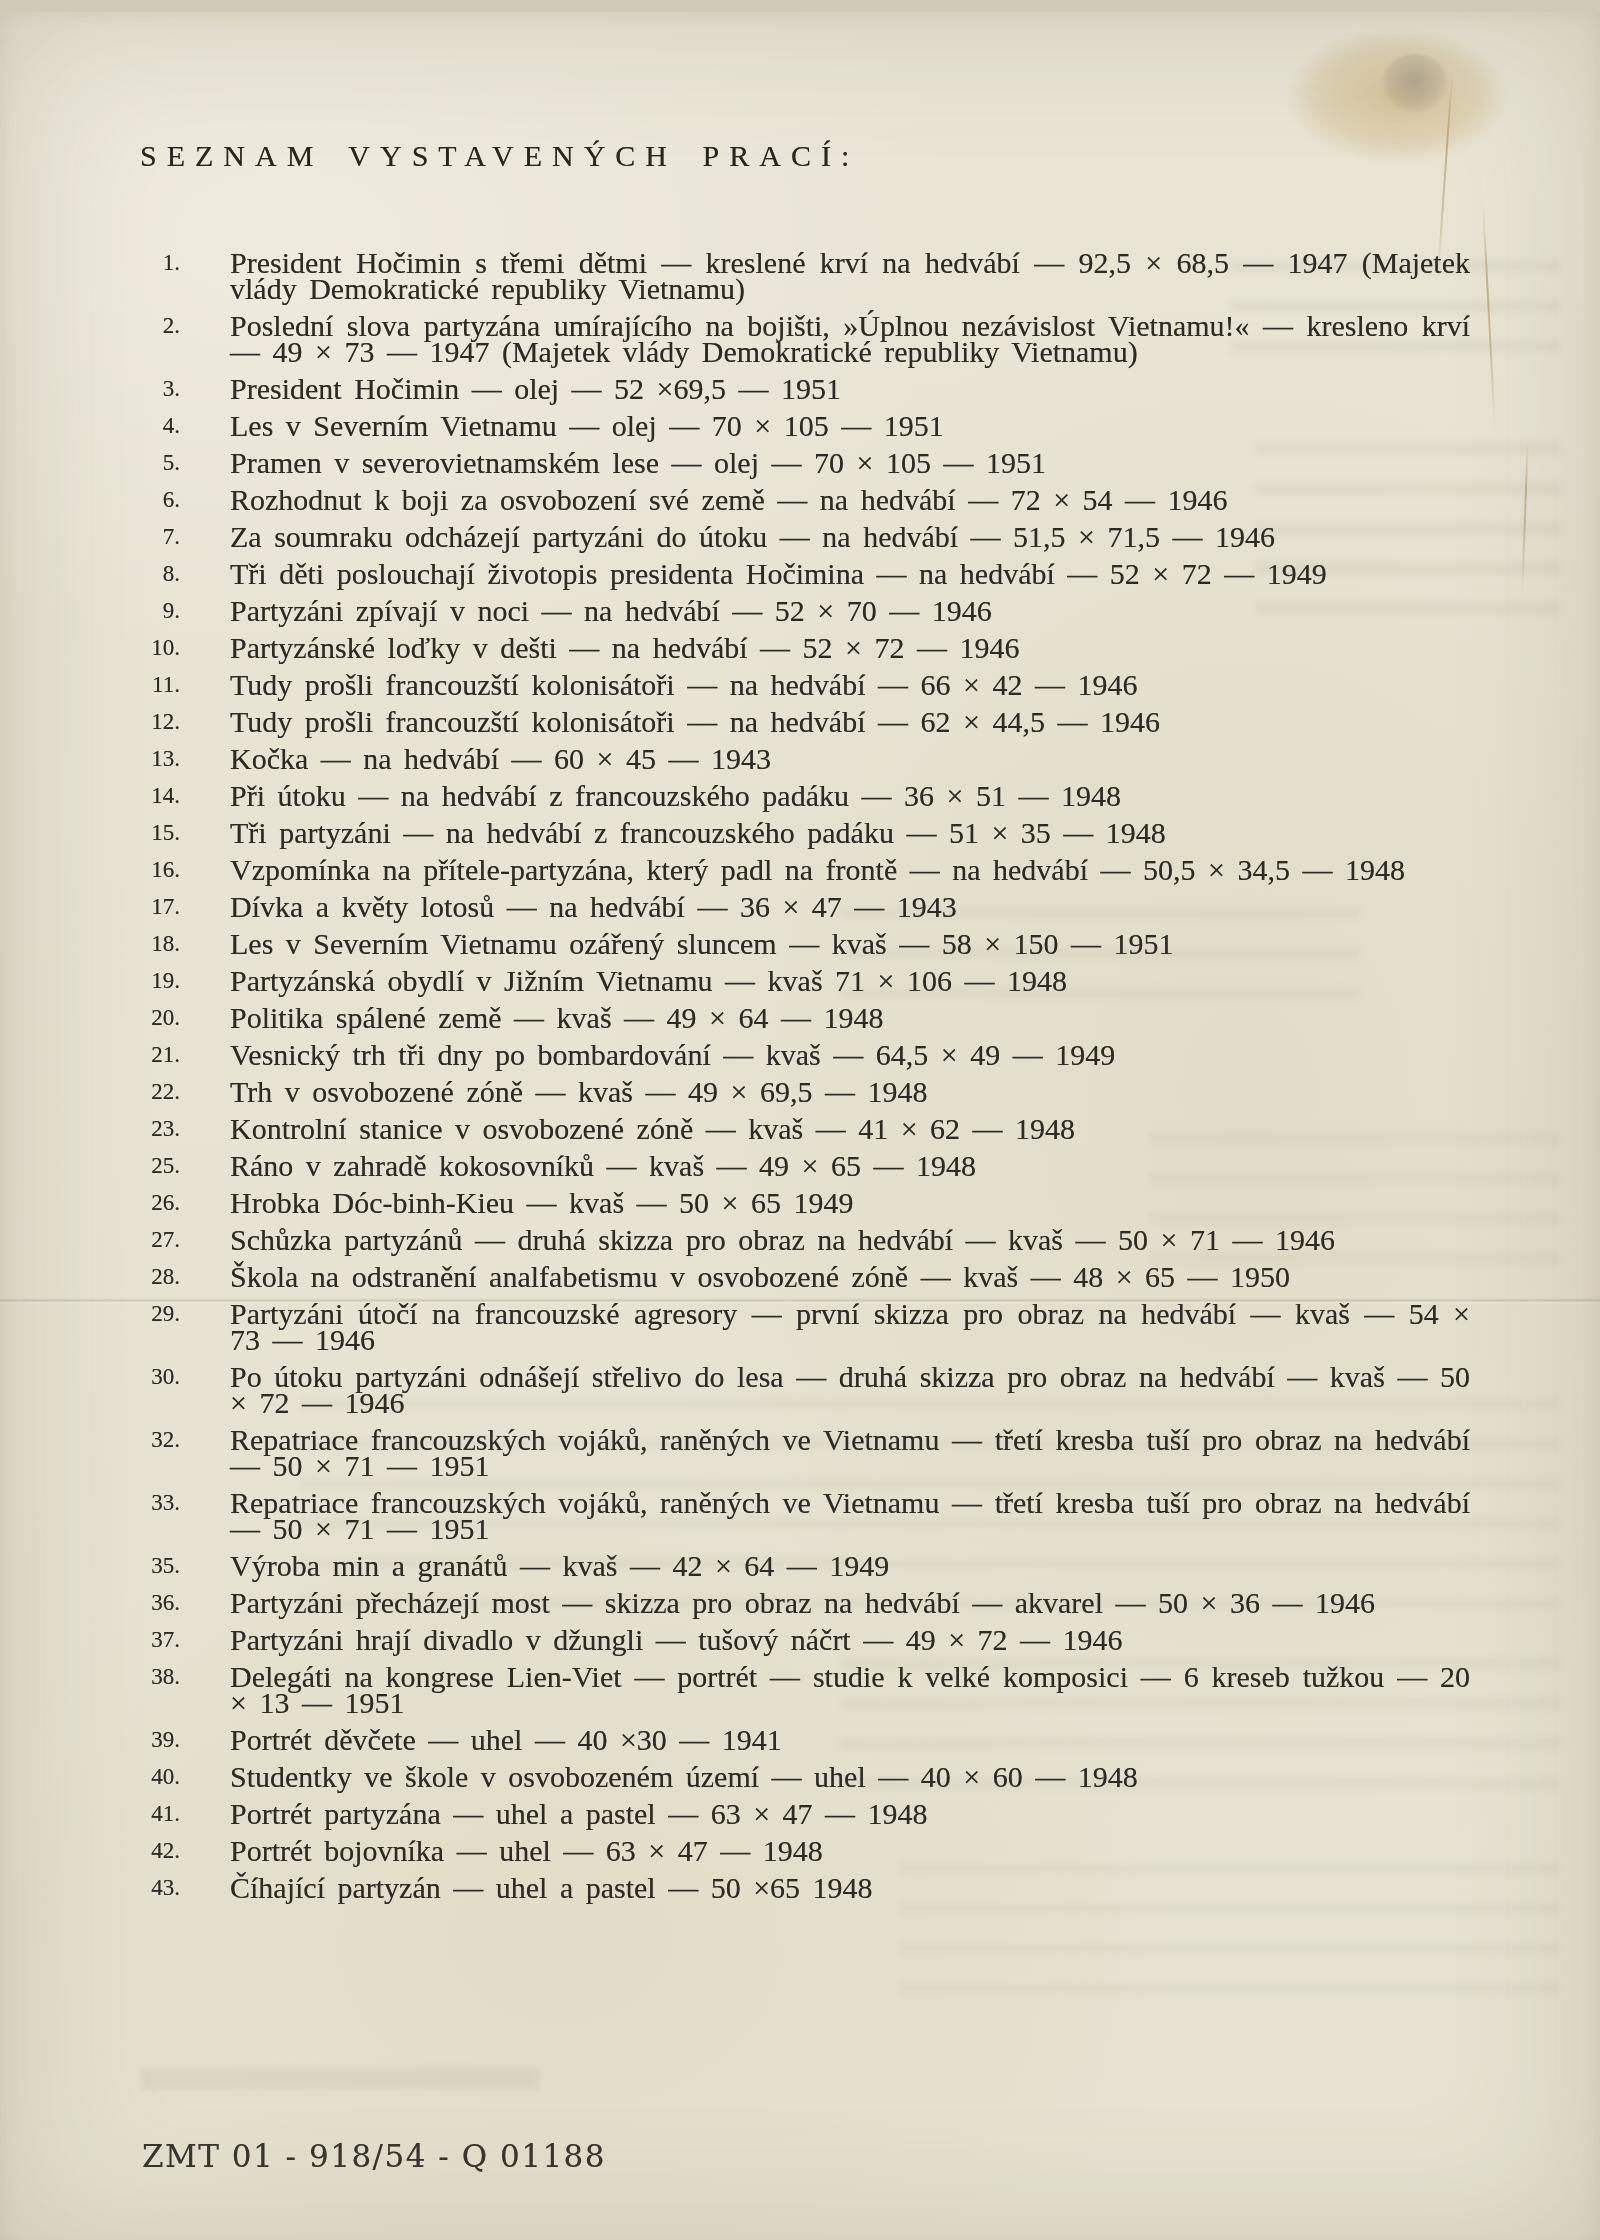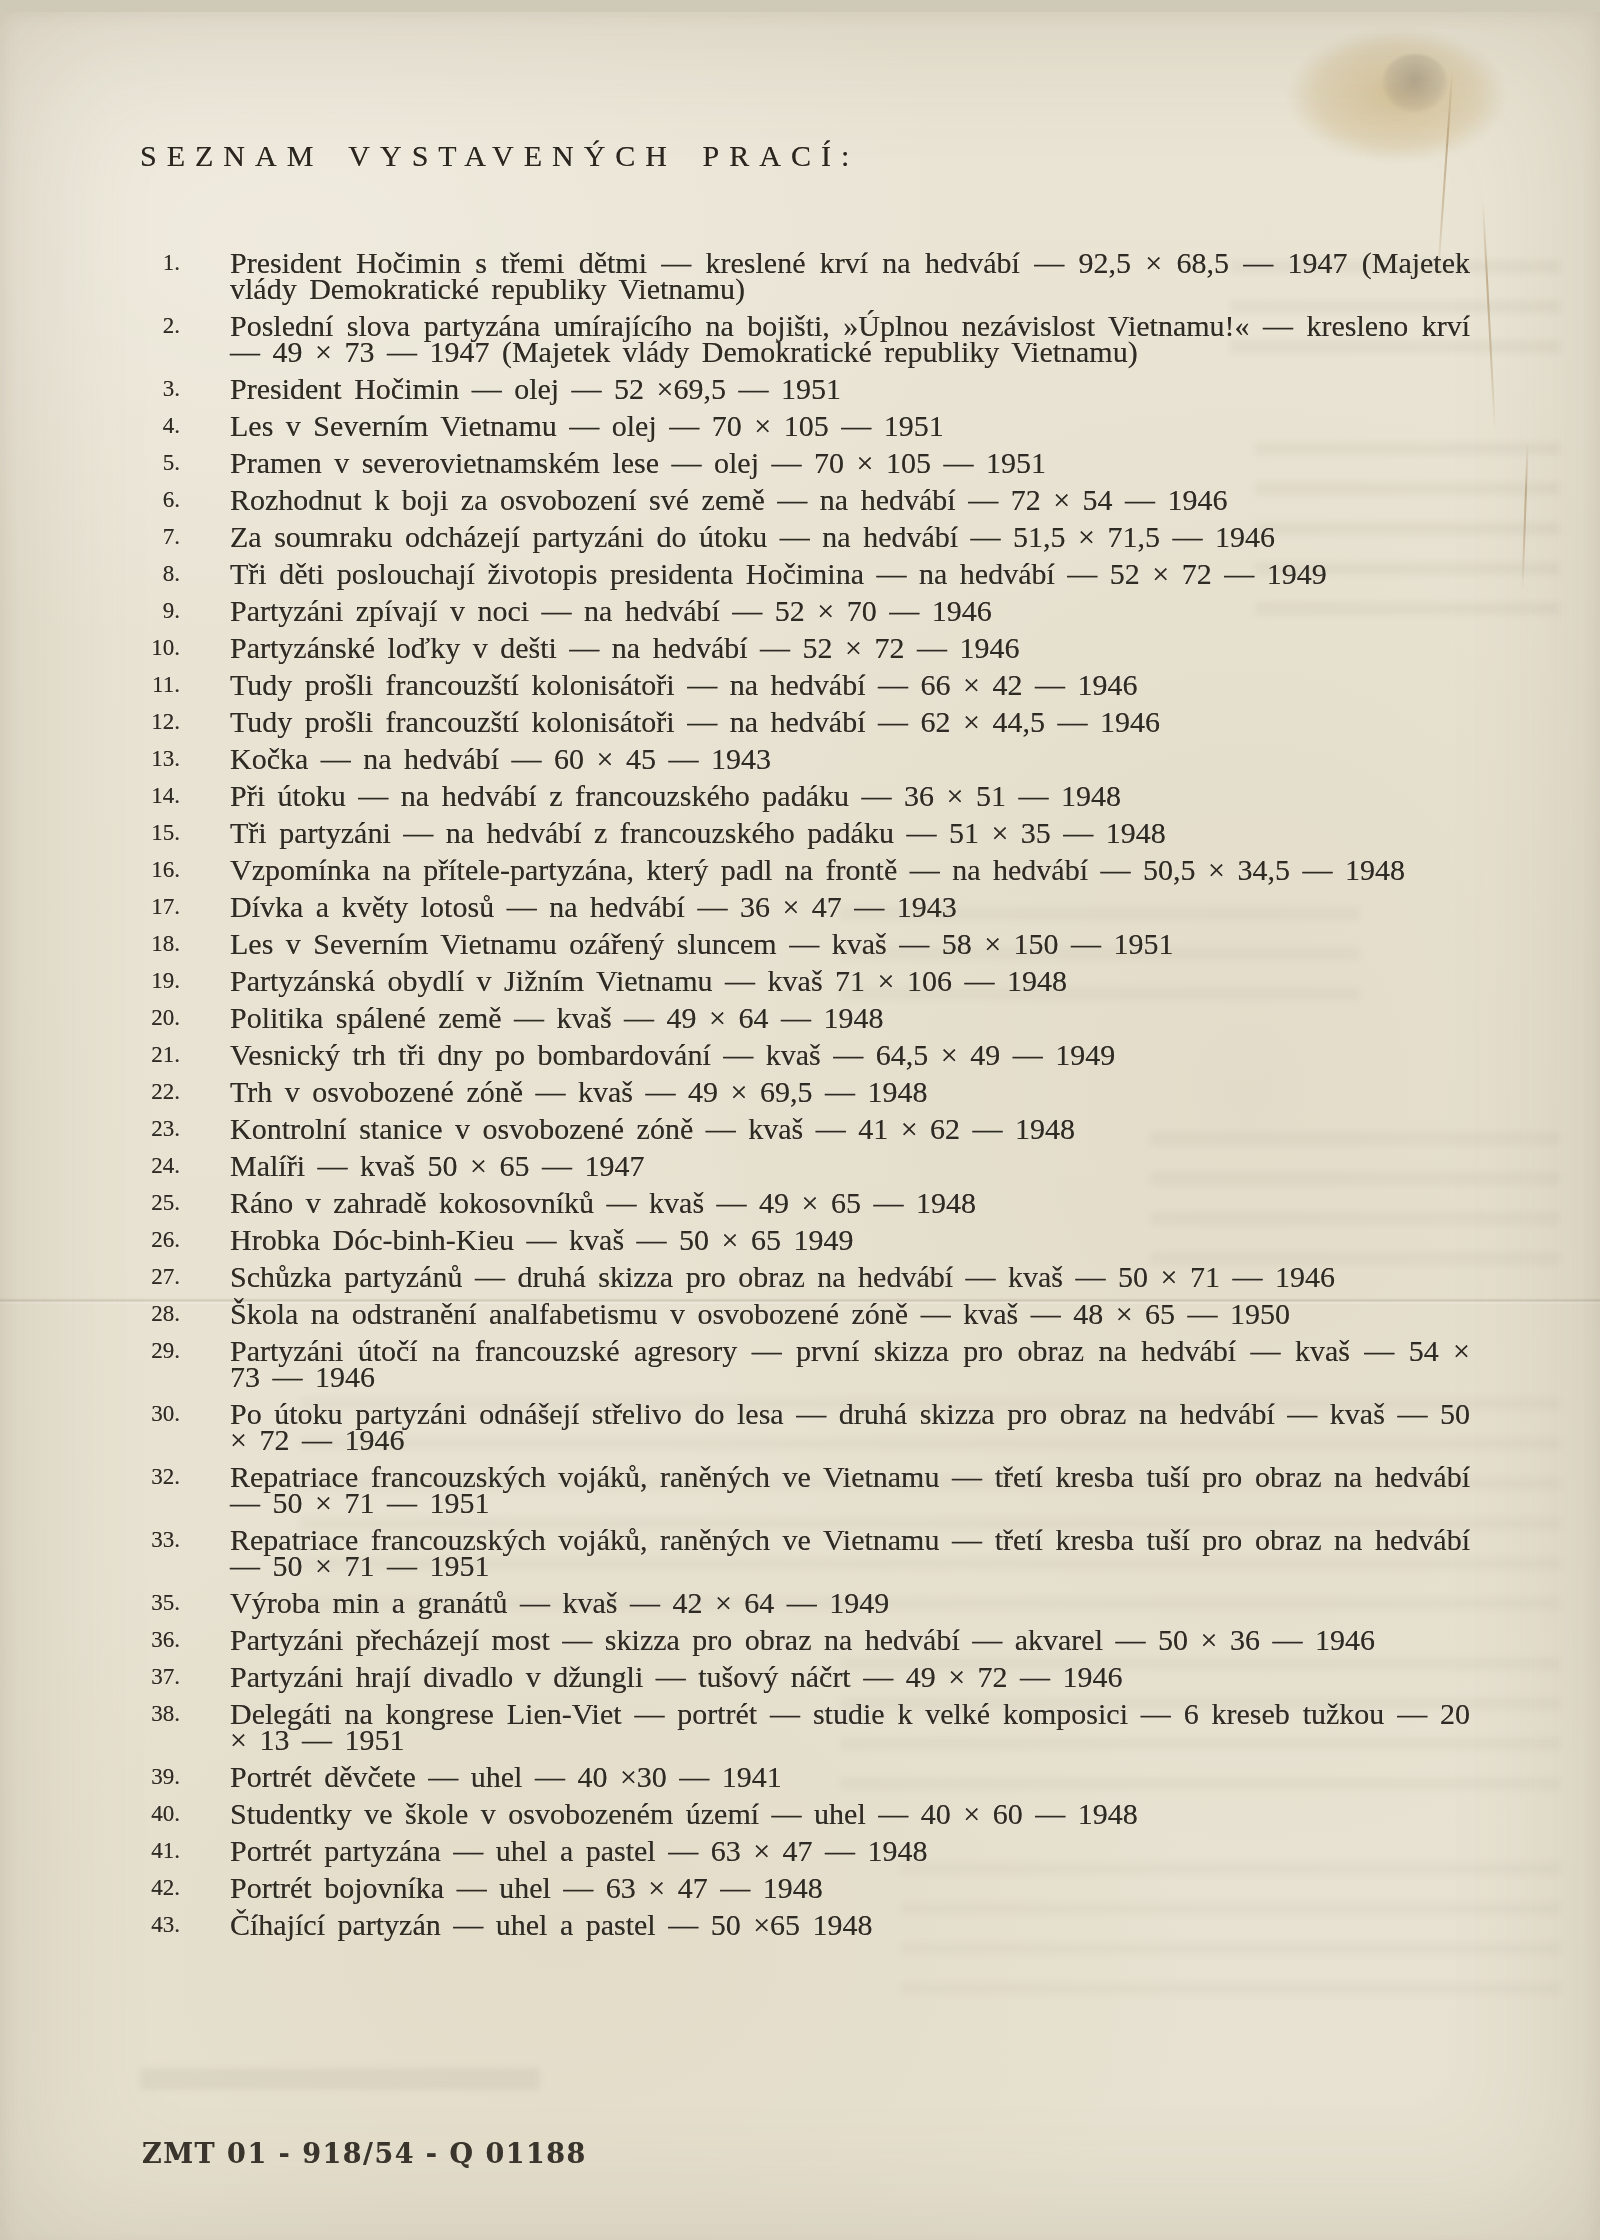--- a/index.html
+++ b/index.html
@@ -52,21 +52,21 @@
   .title{margin:0 0 76px 0;font-weight:400;font-size:30px;line-height:36px;
     letter-spacing:10px;word-spacing:8px;color:#2b2720;
     text-shadow:0 0 .5px rgba(43,39,32,.6);}
   .list{width:100%;}
   .item{display:flex;margin-bottom:11px;}
   .num{flex:0 0 40px;text-align:right;font-size:23px;line-height:26px;
     text-shadow:0 0 .4px rgba(46,42,36,.55);}
   .txt{flex:1;margin-left:50px;font-size:30px;line-height:26px;text-align:justify;
     word-spacing:5px;text-shadow:0 0 .4px rgba(46,42,36,.55);}
   .stamp{position:absolute;left:142px;top:2126px;z-index:2;
-    font-family:"DejaVu Serif", serif;font-weight:700;font-size:27px;
+    font-family:"DejaVu Serif", serif;font-weight:400;font-size:31px;
     letter-spacing:1.5px;color:#39352d;text-shadow:0 0 .5px rgba(57,53,45,.5);}
 </style>
 </head>
 <body>
 
 <div class="sheet">
 
   <div class="stain"></div>
   <div class="stain-core"></div>
   <div class="scratch s1"></div>
@@ -171,24 +171,20 @@
         </div>
         <div class="item">
           <span class="num">22.</span>
           <span class="txt">Trh v osvobozené zóně — kvaš — 49 × 69,5 — 1948</span>
         </div>
         <div class="item">
           <span class="num">23.</span>
           <span class="txt">Kontrolní stanice v osvobozené zóně — kvaš — 41 × 62 — 1948</span>
         </div>
         <div class="item">
-          <span class="num">24.</span>
-          <span class="txt">Malíři — kvaš 50 × 65 — 1947</span>
-        </div>
-        <div class="item">
           <span class="num">25.</span>
           <span class="txt">Ráno v zahradě kokosovníků — kvaš — 49 × 65 — 1948</span>
         </div>
         <div class="item">
           <span class="num">26.</span>
           <span class="txt">Hrobka Dóc-binh-Kieu — kvaš — 50 × 65 1949</span>
         </div>
         <div class="item">
           <span class="num">27.</span>
           <span class="txt">Schůzka partyzánů — druhá skizza pro obraz na hedvábí — kvaš — 50 × 71 — 1946</span>

